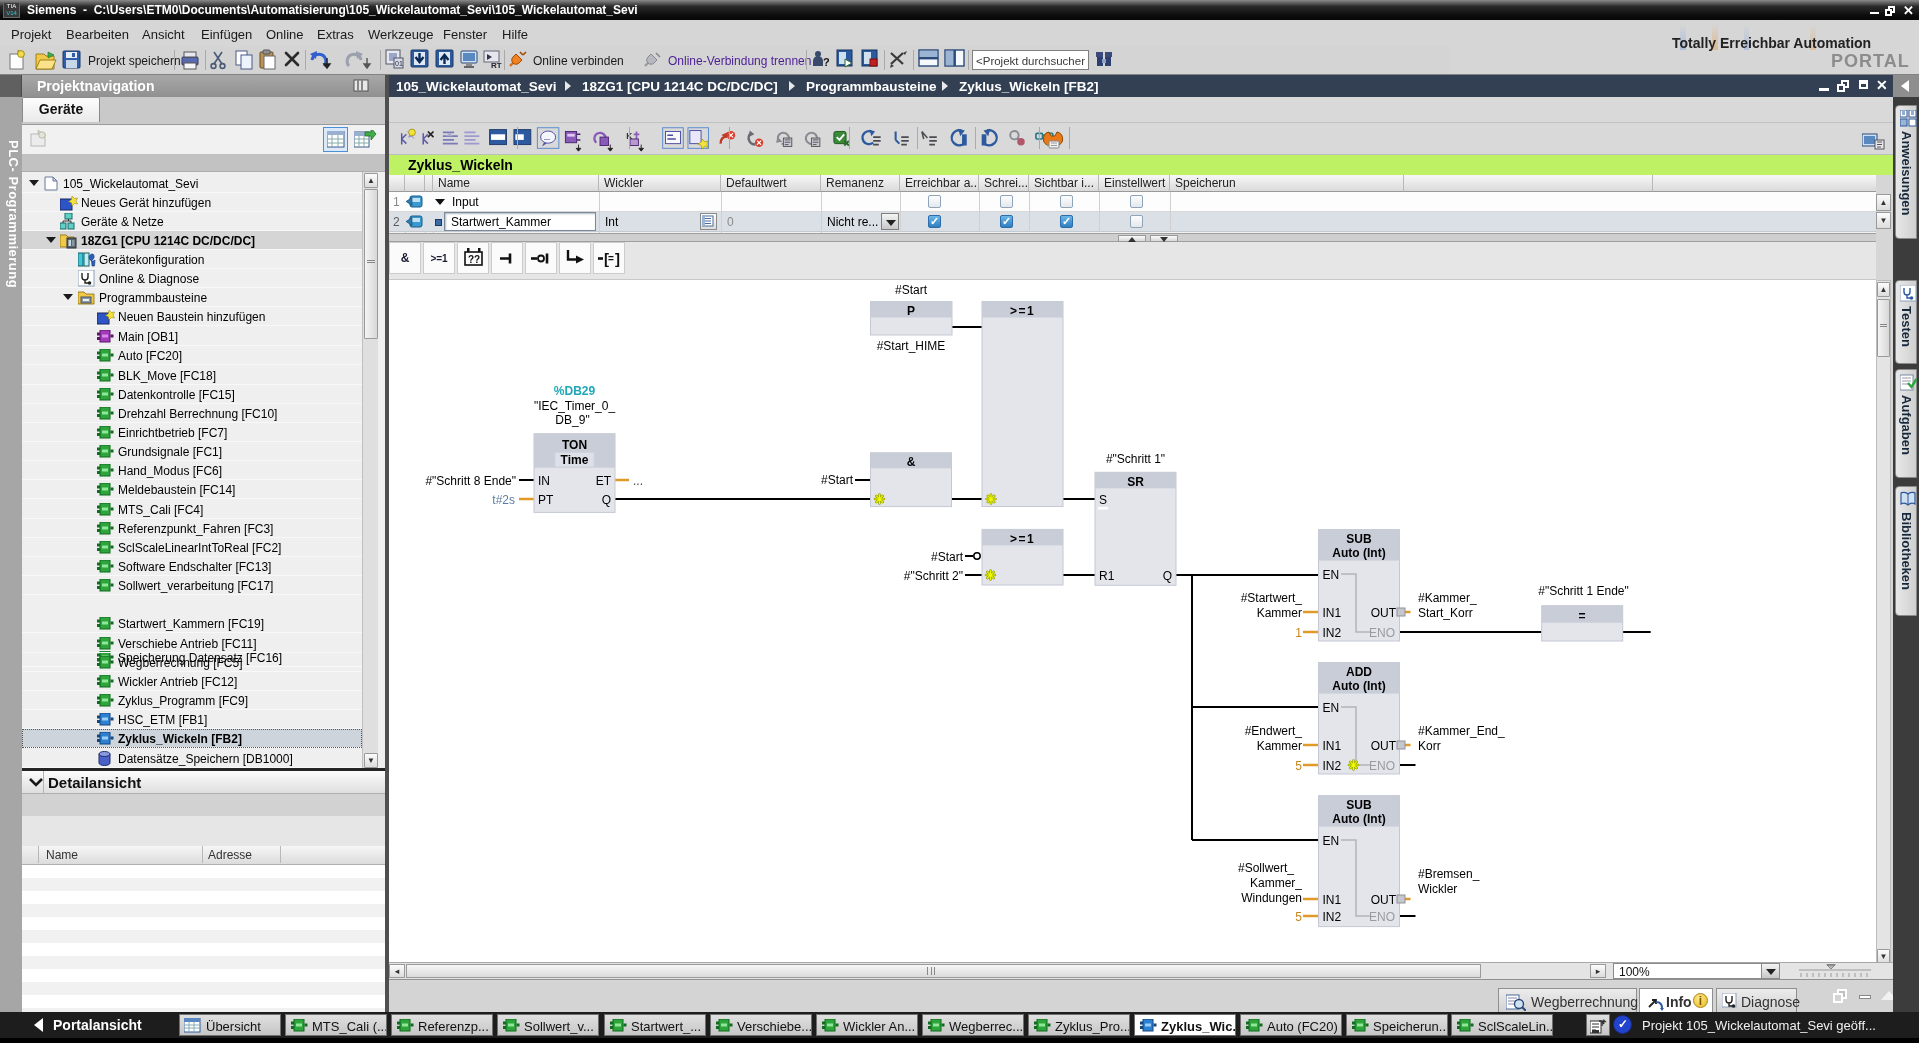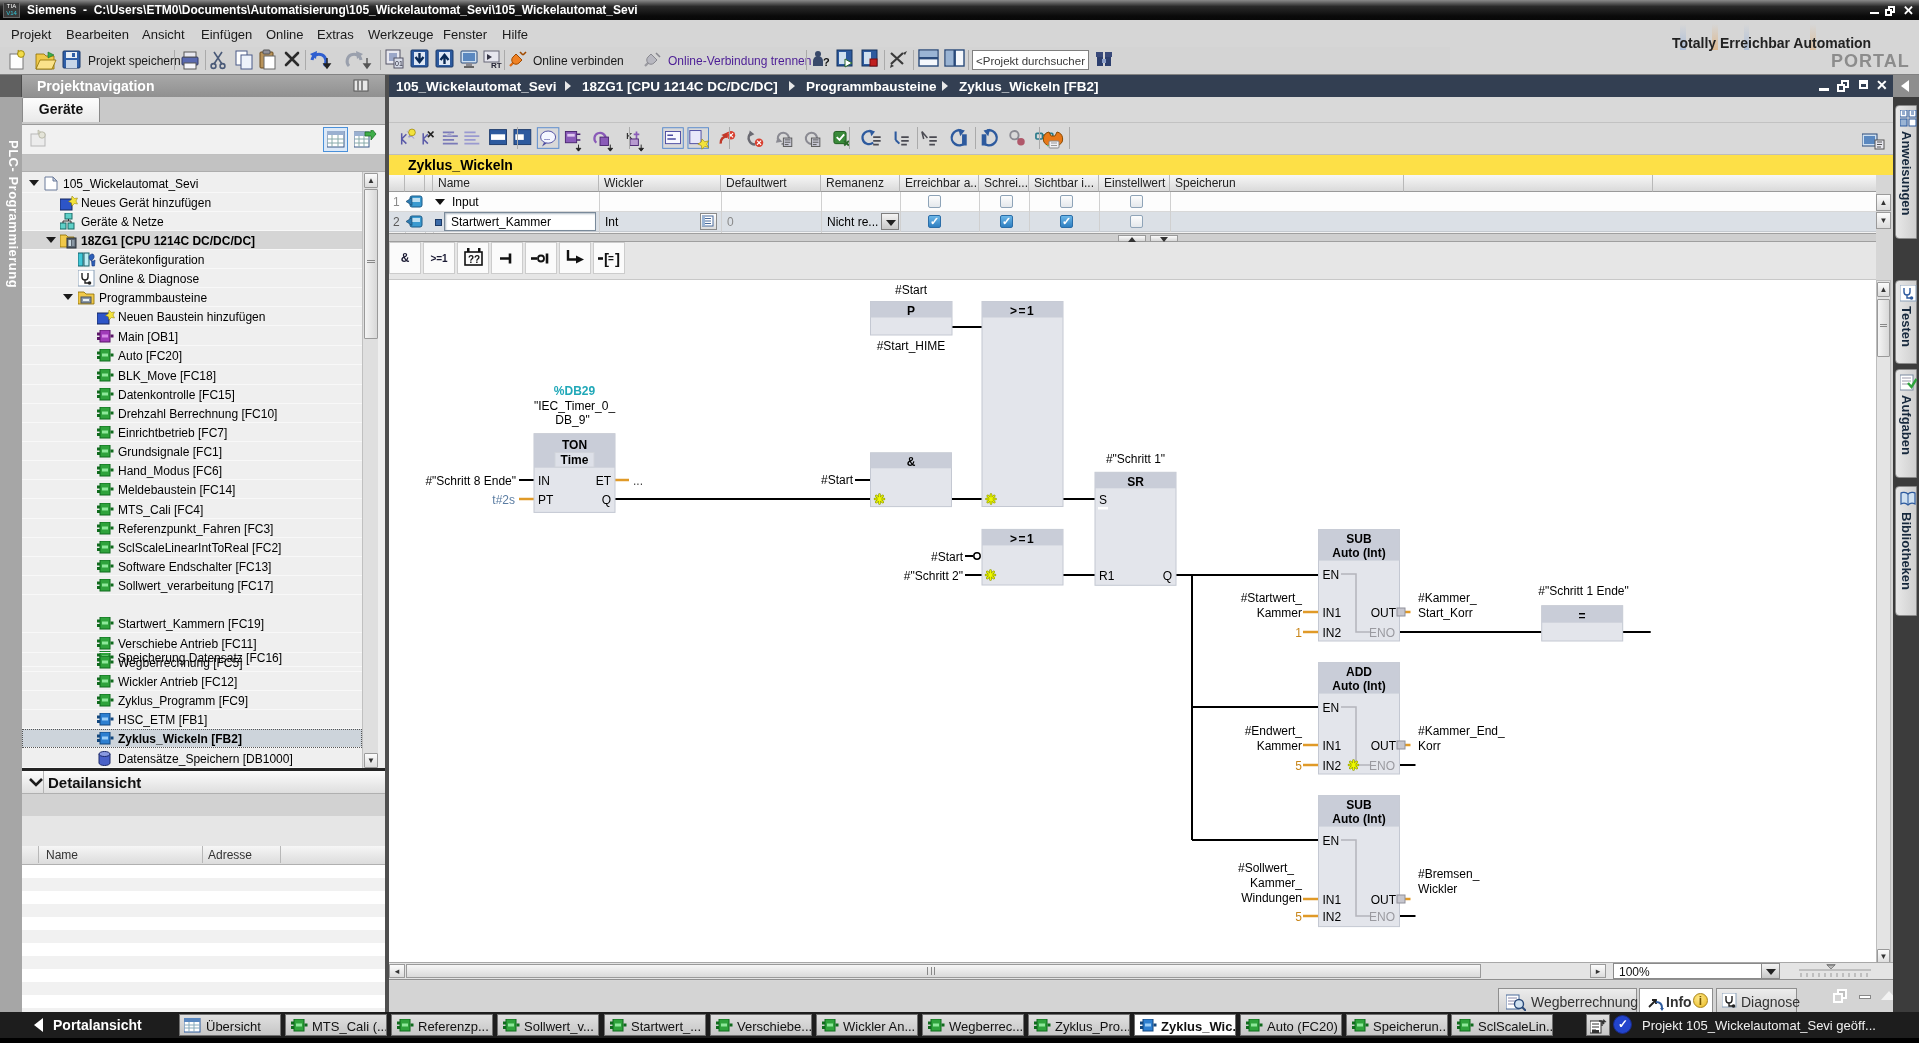--- a/index.html
+++ b/index.html
@@ -68,21 +68,21 @@
 
 
 #crumb { left:389px; top:75px; width:1504px; height:22px; background:#333f52; color:#fff; font-size:13.5px; }
 .crumbtxt { position:absolute; top:4px; font-weight:bold; white-space:nowrap; }
 .crumbarr { position:absolute; top:6px; width:0; height:0; border-top:5px solid transparent;
   border-bottom:5px solid transparent; border-left:6px solid #e8e8e8; }
 
 
 #edgap { left:389px; top:97px; width:1504px; height:26px; background:#d9d9d9; border-bottom:1px solid #c2c2c2;}
 #edtoolbar { left:389px; top:123px; width:1504px; height:32px; background:#d9d9d9; border-bottom:1px solid #bdbdbd;}
-#edtitle { left:389px; top:155px; width:1504px; height:20px; background:#fde047;
+#edtitle { left:389px; top:155px; width:1504px; height:20px; background:#bef264;
   font-size:14px; color:#000; }
 
 
 #vartable { left:389px; top:175px; width:1487px; height:58px; background:#e8e8e8; font-size:12px; }
 .th { position:absolute; top:0; height:17px; background:linear-gradient(#f7f7f7,#dadada);
   border-right:1px solid #b8b8b8; border-bottom:1px solid #9a9a9a; color:#222; padding:1px 0 0 5px; }
 .vrow1 { position:absolute; left:0; top:17px; width:1487px; height:20px; background:#fdfdfd; border-bottom:1px solid #d8d8d8;}
 .vrow2 { position:absolute; left:0; top:37px; width:1487px; height:20px; background:#dbe0e6; border-bottom:1px solid #c4c9cf;}
 .vrow3 { position:absolute; left:0; top:57px; width:1487px; height:5px; background:#f2f2f2; }
 .cellsep { position:absolute; width:1px; background:#d0d0d0; }

